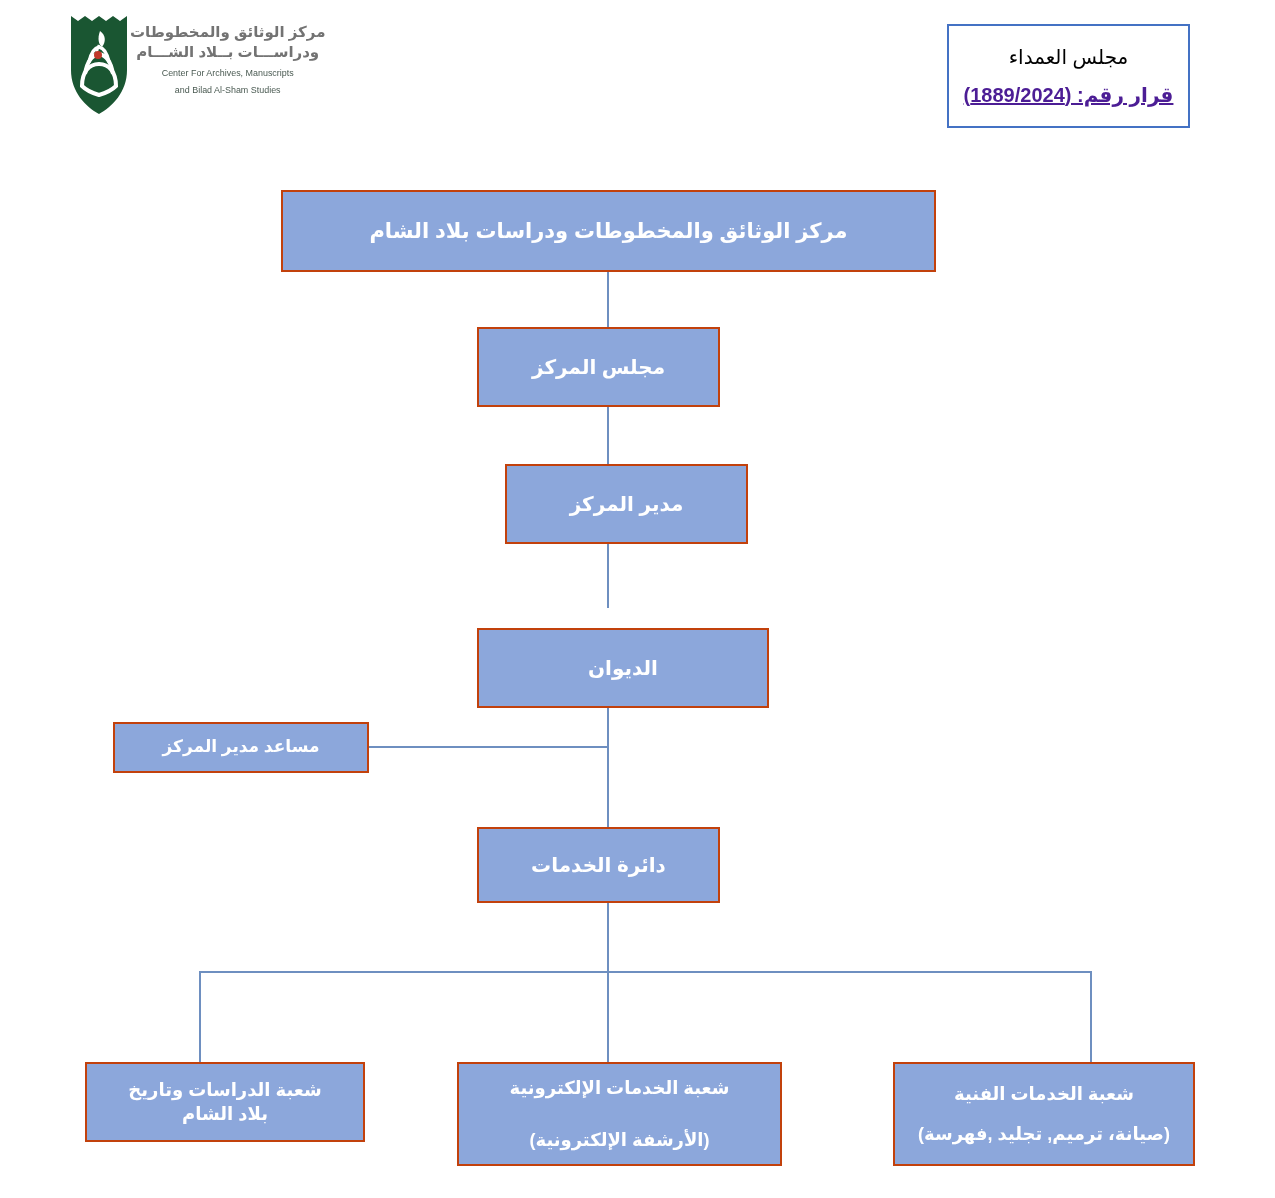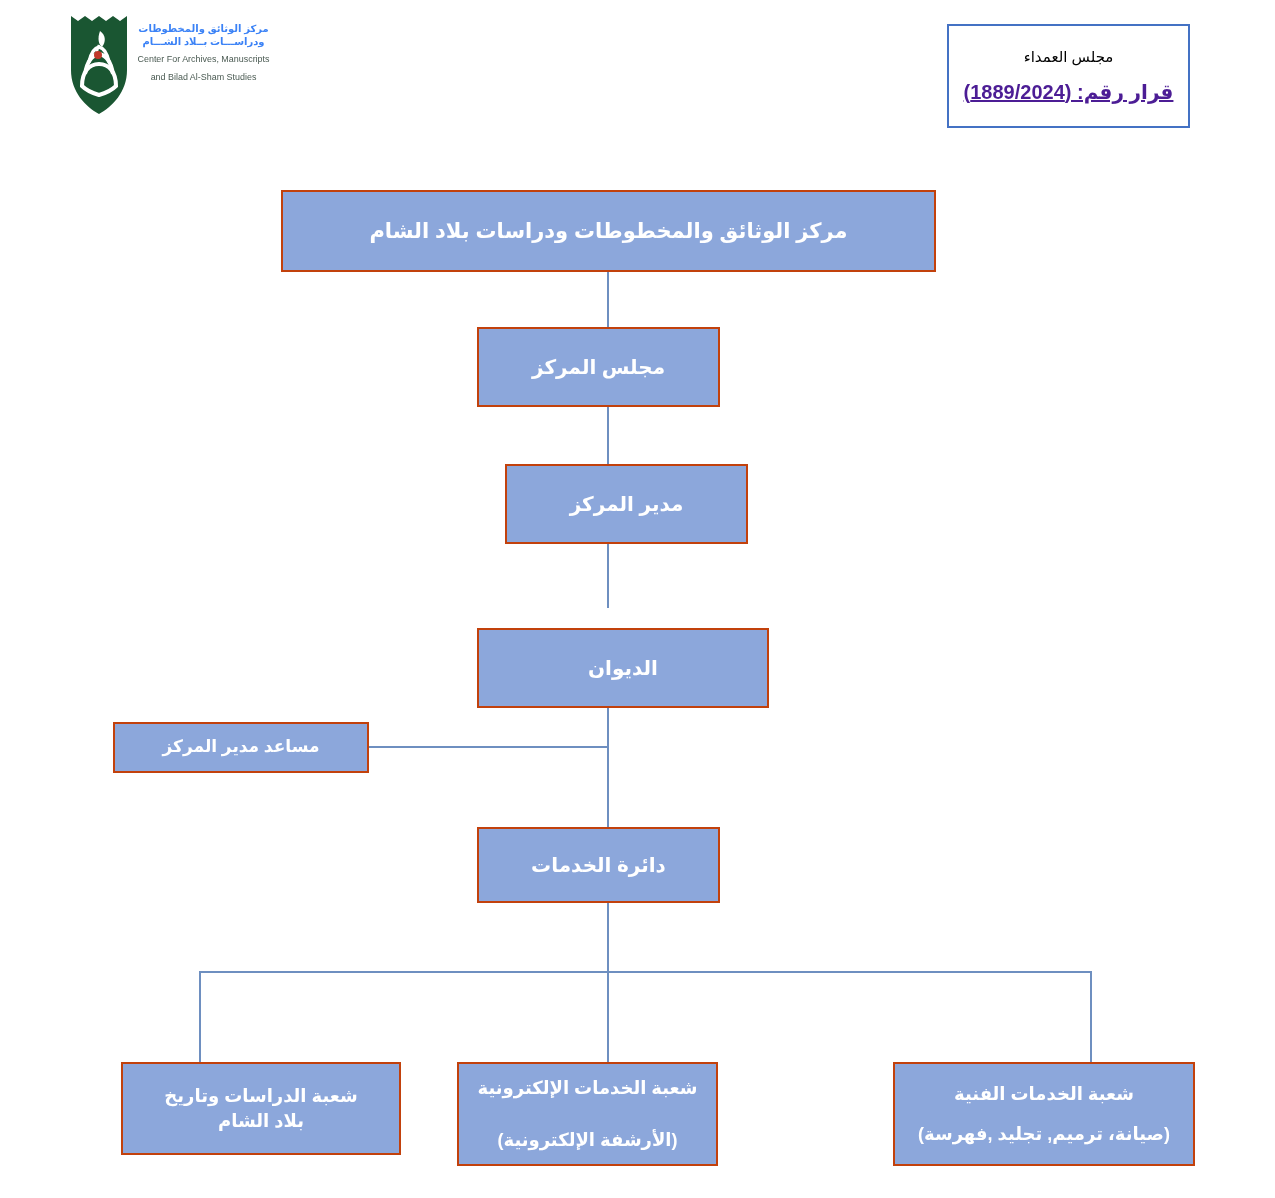--- a/index.html
+++ b/index.html
@@ -37,23 +37,23 @@
     flex: 0 0 auto;
     margin-right: 0;
     margin-left: 6px;
   }
   #logo-text {
     flex: 1 1 auto;
     text-align: center;
     padding-top: 10px;
   }
   .logo-ar {
-    color: #3b82f6;
+    color: #737373;
     font-weight: bold;
-    font-size: 10px;
+    font-size: 15px;
     line-height: 1.32;
     letter-spacing: -0.3px;
     white-space: nowrap;
   }
   .logo-en {
     color: #4A5A52;
     font-size: 9.5px;
     line-height: 1.3;
     font-weight: normal;
     direction: ltr;
@@ -73,21 +73,21 @@
     border: 2px solid #4472C4;
     background: #ffffff;
     box-sizing: border-box;
     display: flex;
     flex-direction: column;
     align-items: center;
     justify-content: center;
     gap: 14px;
   }
   #decision-title {
-    font-size: 15px;
+    font-size: 20px;
     color: #000000;
     line-height: 1.2;
   }
   #decision-number {
     font-size: 20px;
     color: #4c1d95;
     font-weight: bold;
     text-decoration: underline;
     line-height: 1.2;
   }
@@ -111,22 +111,22 @@
     display: block;
     width: 100%;
   }
 
   #node-center      { left: 281px;  top: 190px;  width: 655px; height: 82px;  font-size: 21px; }
   #node-council     { left: 477px;  top: 327px;  width: 243px; height: 80px;  font-size: 20px; }
   #node-director    { left: 477px;  top: 464px;  width: 243px; height: 80px;  font-size: 20px; margin-left: 28px; }
   #node-diwan       { left: 477px;  top: 628px;  width: 292px; height: 80px;  font-size: 20px; }
   #node-assistant   { left: 77px;   top: 722px;  width: 256px; height: 51px;  font-size: 17px; margin-left: 36px; }
   #node-services    { left: 477px;  top: 827px;  width: 243px; height: 76px;  font-size: 20px; }
-  #node-studies     { left: 85px;   top: 1062px; width: 280px; height: 93px;  font-size: 18px; margin-left: 36px; }
-  #node-electronic  { left: 457px;  top: 1062px; width: 261px; height: 104px; font-size: 18px; }
+  #node-studies     { left: 85px;   top: 1062px; width: 280px; height: 80px;  font-size: 18px; }
+  #node-electronic  { left: 457px;  top: 1062px; width: 325px; height: 104px; font-size: 18px; }
   #node-electronic .line + .line { margin-top: 28px; }
   #node-technical   { left: 893px;  top: 1062px; width: 302px; height: 104px; font-size: 18px; }
   #node-technical .line + .line { margin-top: 16px; }
 
   
   .conn {
     position: absolute;
     background: #6E8FC0;
   }
   .conn-v { width: 2px; }

